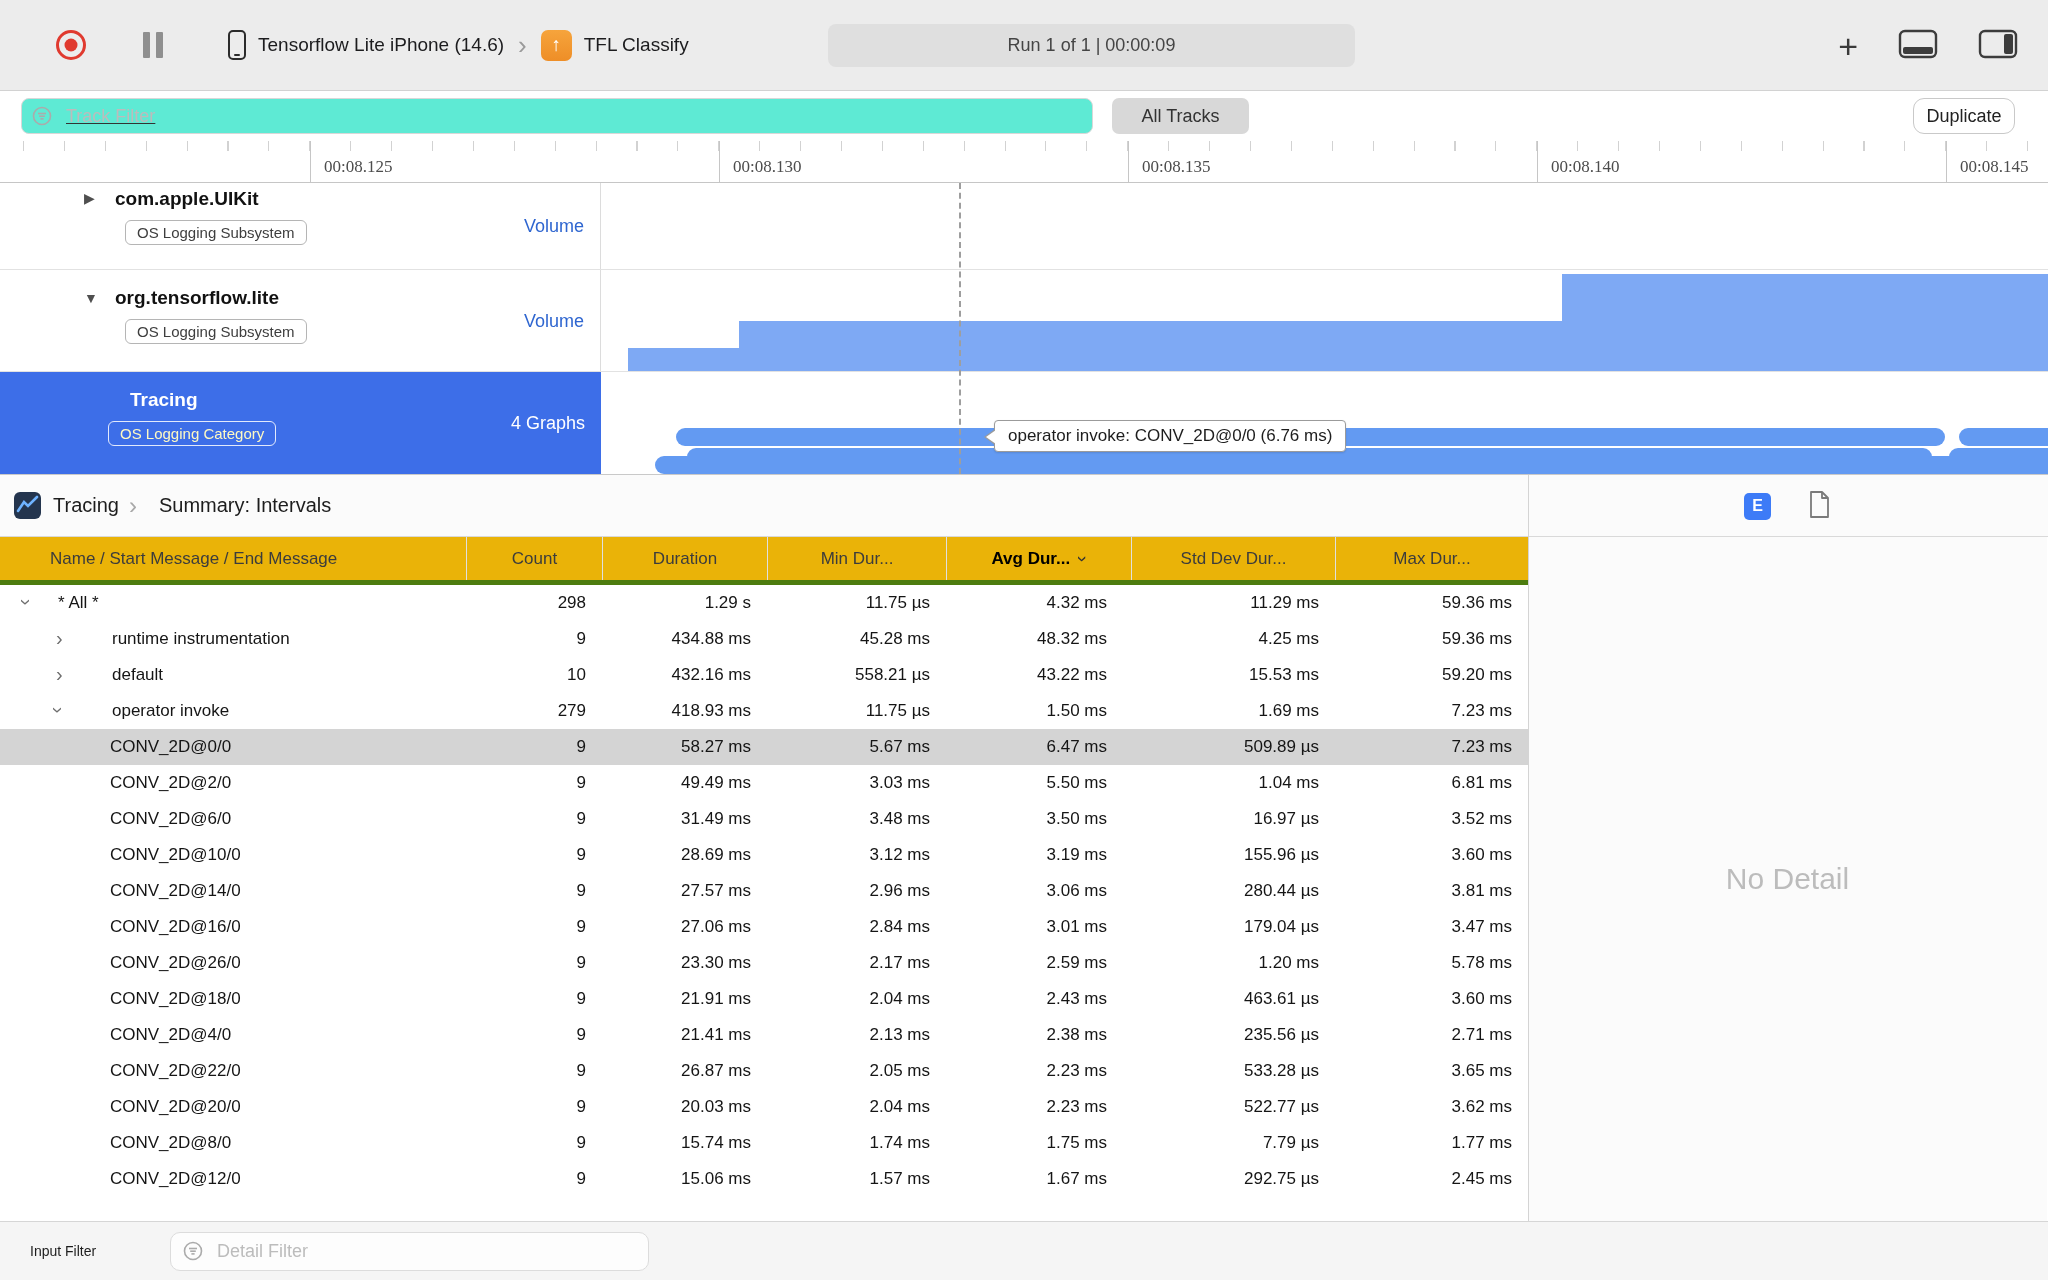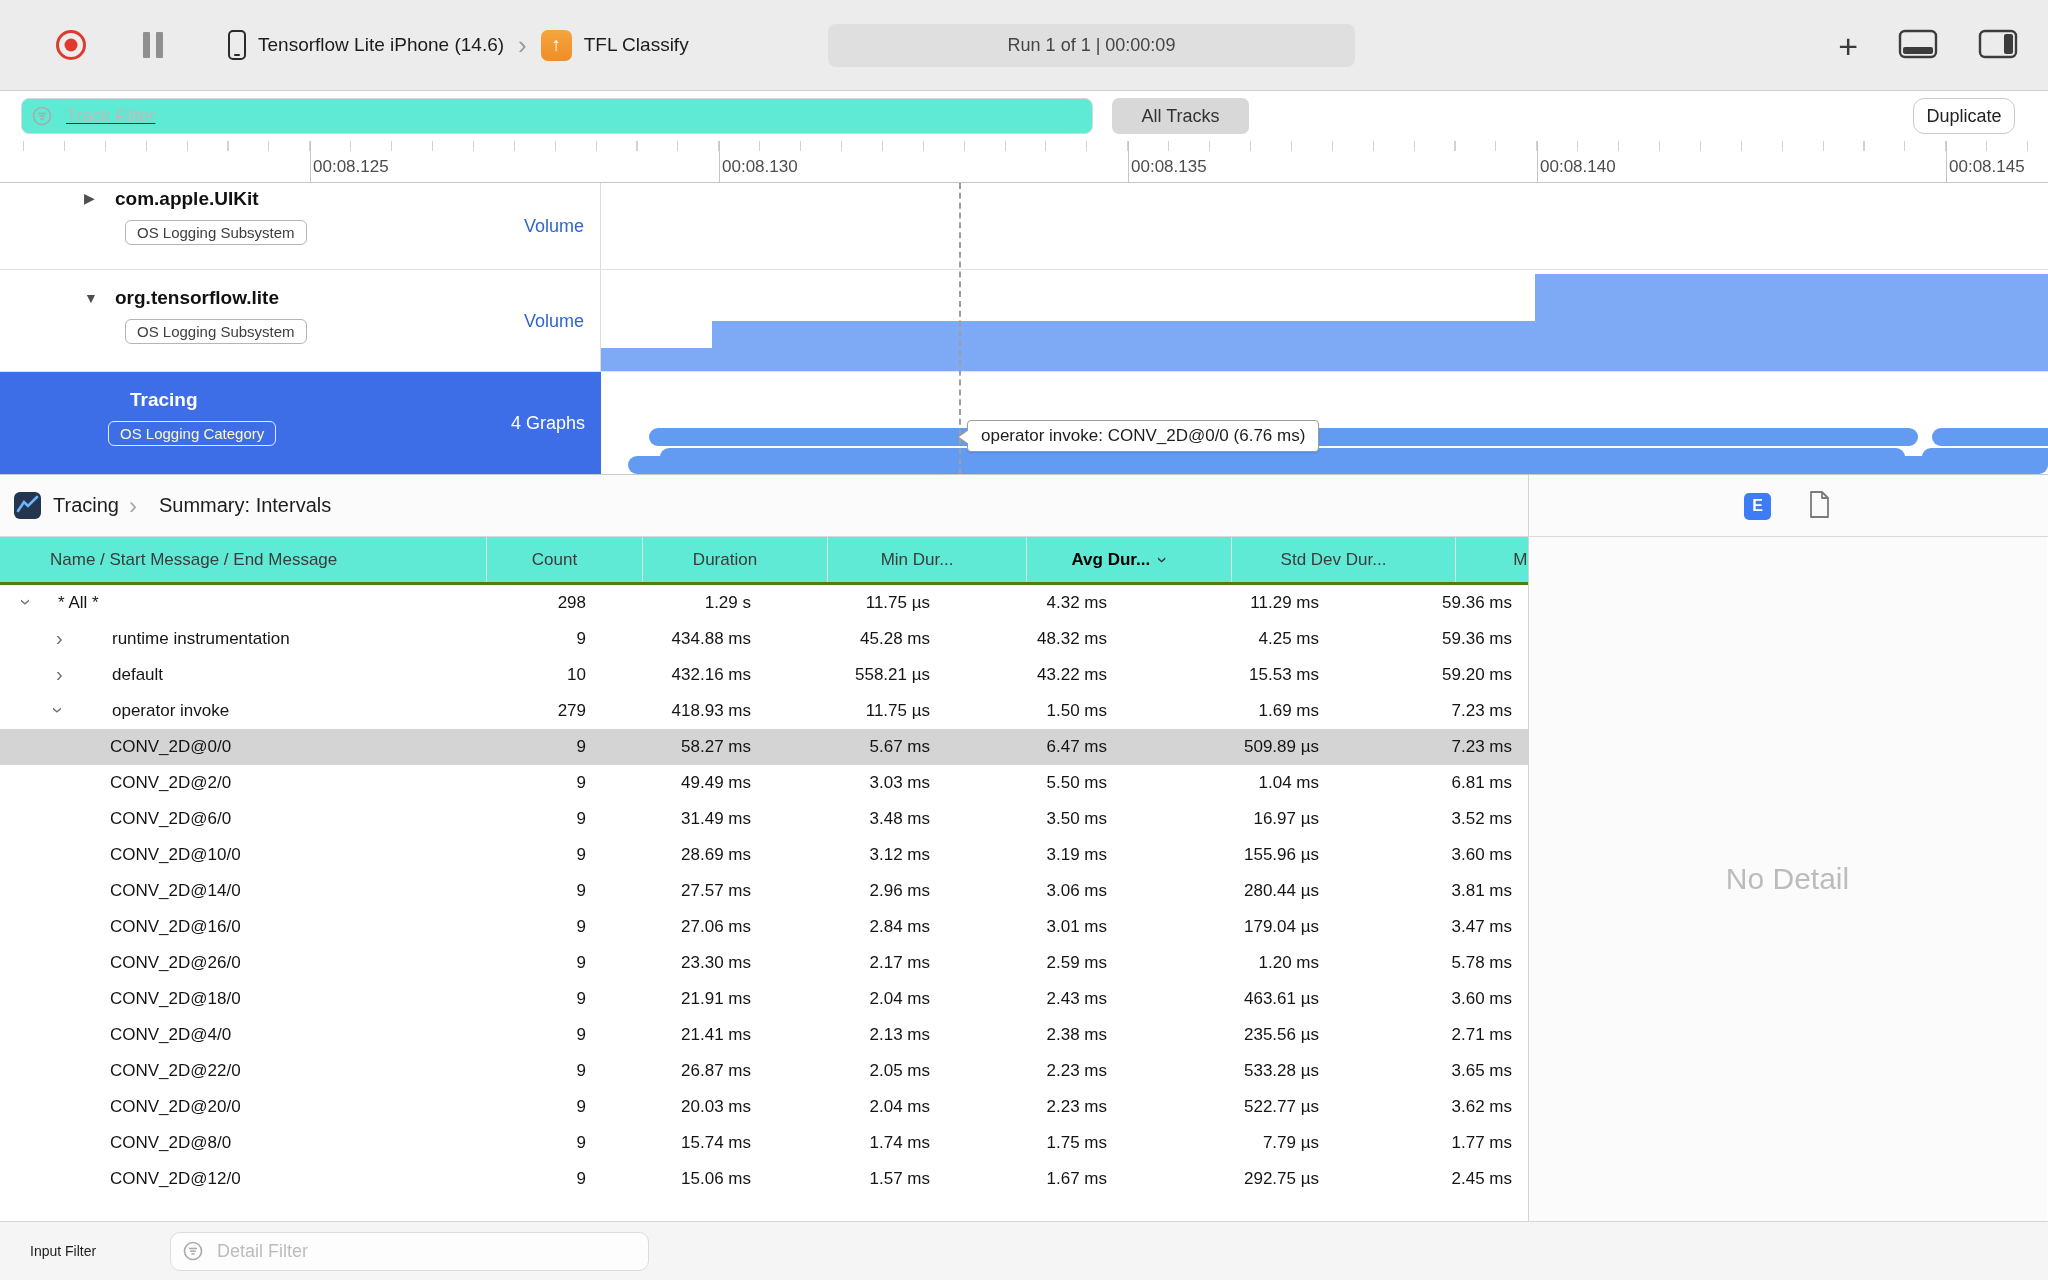--- a/index.html
+++ b/index.html
@@ -46,29 +46,29 @@
   .all-tracks-btn { position:absolute; left:1112px; top:7px; width:137px; height:36px; background:#d8d8d8;
     border:none; border-radius:7px; font-size:18px; color:#333; cursor:pointer; }
   .dup-btn { position:absolute; right:33px; top:7px; width:102px; height:36px; background:#fff;
     border:1px solid #c9c9c9; border-radius:11px; font-size:18px; color:#222; cursor:pointer; }
 
   
   .ruler { position:relative; height:42px; background:#fff; border-bottom:1px solid #c6c6c6;
     background-image:repeating-linear-gradient(to right,#d2d2d2 0 1px,transparent 1px 40.9px);
     background-size:2048px 10px; background-position:23px 0; background-repeat:no-repeat; }
   .ruler-label { position:absolute; top:0; bottom:0; border-left:1px solid #c6c6c6;
-    padding-left:2px; display:flex; align-items:flex-end; padding-bottom:5px;
-    font-size:17px; color:#4d4d4d; white-space:nowrap; }
+    padding-left:13px; display:flex; align-items:flex-end; padding-bottom:5px;
+    font-size:17px; color:#4d4d4d; white-space:nowrap;font-family:Liberation Serif, serif; }
   .ruler-label:nth-of-type(1){left:310px} .ruler-label:nth-of-type(2){left:719px}
   .ruler-label:nth-of-type(3){left:1128px} .ruler-label:nth-of-type(4){left:1537px}
   .ruler-label:nth-of-type(5){left:1946px}
 
   
   .tracks { position:relative; height:291px; }
-  .track { position:relative; display:flex; border-bottom:1px solid #e2e2e2; }
+  .track { position:relative; display:flex; border-bottom:1px solid #e2e2e2;gap:27px; }
   .t1 { height:87px; } .t2 { height:102px; } .t3 { height:102px; border-bottom:none; }
   .track-head { width:601px; position:relative; border-right:1px solid #dcdcdc; background:#fff; }
   .tri { position:absolute; left:84px; font-size:14px; color:#4f4f4f; }
   .tri.closed::before { content:"▶"; } .tri.open::before { content:"▼"; }
   .t1 .tri { top:7px; } .t2 .tri { top:20px; }
   .tname { font-size:19px; font-weight:bold; color:#111; }
   .t1 .tname { margin:5px 0 0 115px; } .t2 .tname { margin:17px 0 0 115px; }
   .badge { display:inline-block; margin:10px 0 0 125px; padding:3px 11px; border:1px solid #b5b5b5;
     border-radius:6px; font-size:15px; color:#3e3e3e; background:transparent; }
   .side-label { position:absolute; right:16px; top:50%; transform:translateY(-50%);
@@ -117,21 +117,21 @@
   .e-btn { width:27px; height:27px; border-radius:5px; background:#3d7bf7; border:none; color:#fff;
     font-size:16px; font-weight:bold; cursor:pointer; display:flex; align-items:center; justify-content:center; }
   .doc-btn { background:none; border:none; cursor:pointer; display:block; }
 
   .lower { display:flex; height:684px; }
   .table-area { width:1528px; }
   .detail-panel { width:519px; background:#fbfbfb; display:flex; align-items:center; justify-content:center; }
   .no-detail { font-size:30px; color:#bcbcbc; }
 
   .grid-row { display:grid; grid-template-columns:466px 136px 165px 179px 185px 204px 193px; }
-  .thead { height:48px; border-bottom:3px solid #4d7c0f; background:#5eead4;gap:20px; }
+  .thead { height:48px; border-bottom:5px solid #4d7c0f; background:#eab308; }
   .hcell { display:flex; align-items:center; justify-content:center; font-size:17px; color:#3c3c3c;
     border-left:1px solid #e0e0e0; cursor:pointer; white-space:nowrap; overflow:hidden; }
   .hcell:first-child { border-left:none; justify-content:flex-start; padding-left:50px; }
   .hcell.sorted { color:#000; font-weight:bold; }
   .sort-arrow { display:inline-block; margin-left:10px; color:#333; font-weight:normal; font-size:19px; }
   .sort-arrow::before { content:"›"; display:inline-block; transform:rotate(90deg); }
 
   .tbody { background:#fff; }
   .trow { height:36px; line-height:36px; font-size:17px; color:#151515; cursor:default; }
   .trow.selected { background:#d4d4d4; }

